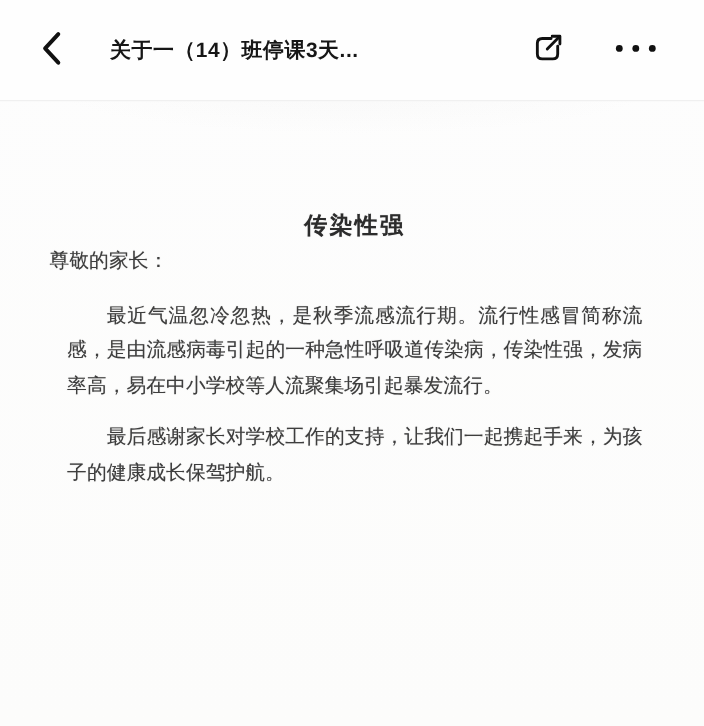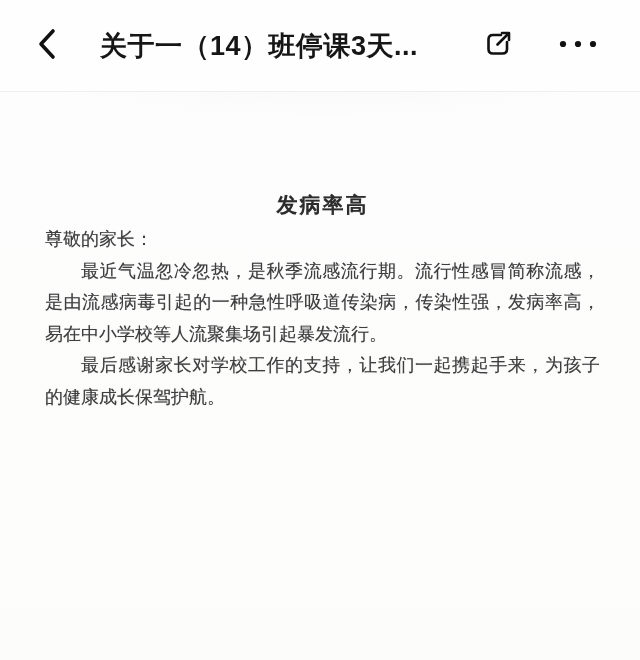--- a/index.html
+++ b/index.html
@@ -31,21 +31,21 @@
     border: none;
     cursor: pointer;
     display: flex;
     align-items: center;
     justify-content: center;
     padding: 4px;
   }
   .back-btn { margin-right: 36px; }
   .header-title {
     flex: 1;
-    font-size: 27px;
+    font-size: 19px;
     font-weight: 700;
     color: #161616;
     letter-spacing: 0.5px;
     white-space: nowrap;
     overflow: hidden;
   }
   .share-btn { margin-right: 34px; margin-left: 10px; }
   .more-btn { margin-right: 6px; }
   
   .doc {
@@ -61,22 +61,22 @@
     color: #2c2c2c;
     line-height: 30px;
     margin-bottom: 4px;
     letter-spacing: 2px;
   }
   .doc-body {
     font-size: 18px;
     line-height: 31.5px;
     text-align: justify;
   }
-  .salutation { text-indent: 0; }
-  .doc-body p.para { text-indent: 2em; margin: 0; }
+  .salutation { text-indent: 0; font-family: Liberation Mono, monospace; }
+  .doc-body p.para { text-indent: 2em; margin: 16px; }
 </style>
 </head>
 <body>
 
 <div class="page">
 
   <div class="header">
 
     <button class="icon-btn back-btn">
       <span>
@@ -104,21 +104,21 @@
           <circle cx="7" cy="7" r="3.1" fill="#111"></circle>
           <circle cx="22" cy="7" r="3.1" fill="#111"></circle>
           <circle cx="37" cy="7" r="3.1" fill="#111"></circle>
         </svg>
       </span>
     </button>
 
   </div>
 
   <div class="doc">
-    <div class="doc-title">发病率高</div>
+    <div class="doc-title">传染性强</div>
     <div class="doc-body">
       <p class="salutation">尊敬的家长：</p>
       <p class="para">最近气温忽冷忽热，是秋季流感流行期。流行性感冒简称流感，是由流感病毒引起的一种急性呼吸道传染病，传染性强，发病率高，易在中小学校等人流聚集场引起暴发流行。</p>
       <p class="para">最后感谢家长对学校工作的支持，让我们一起携起手来，为孩子的健康成长保驾护航。</p>
     </div>
   </div>
 
 </div>
 
 </body></html>

